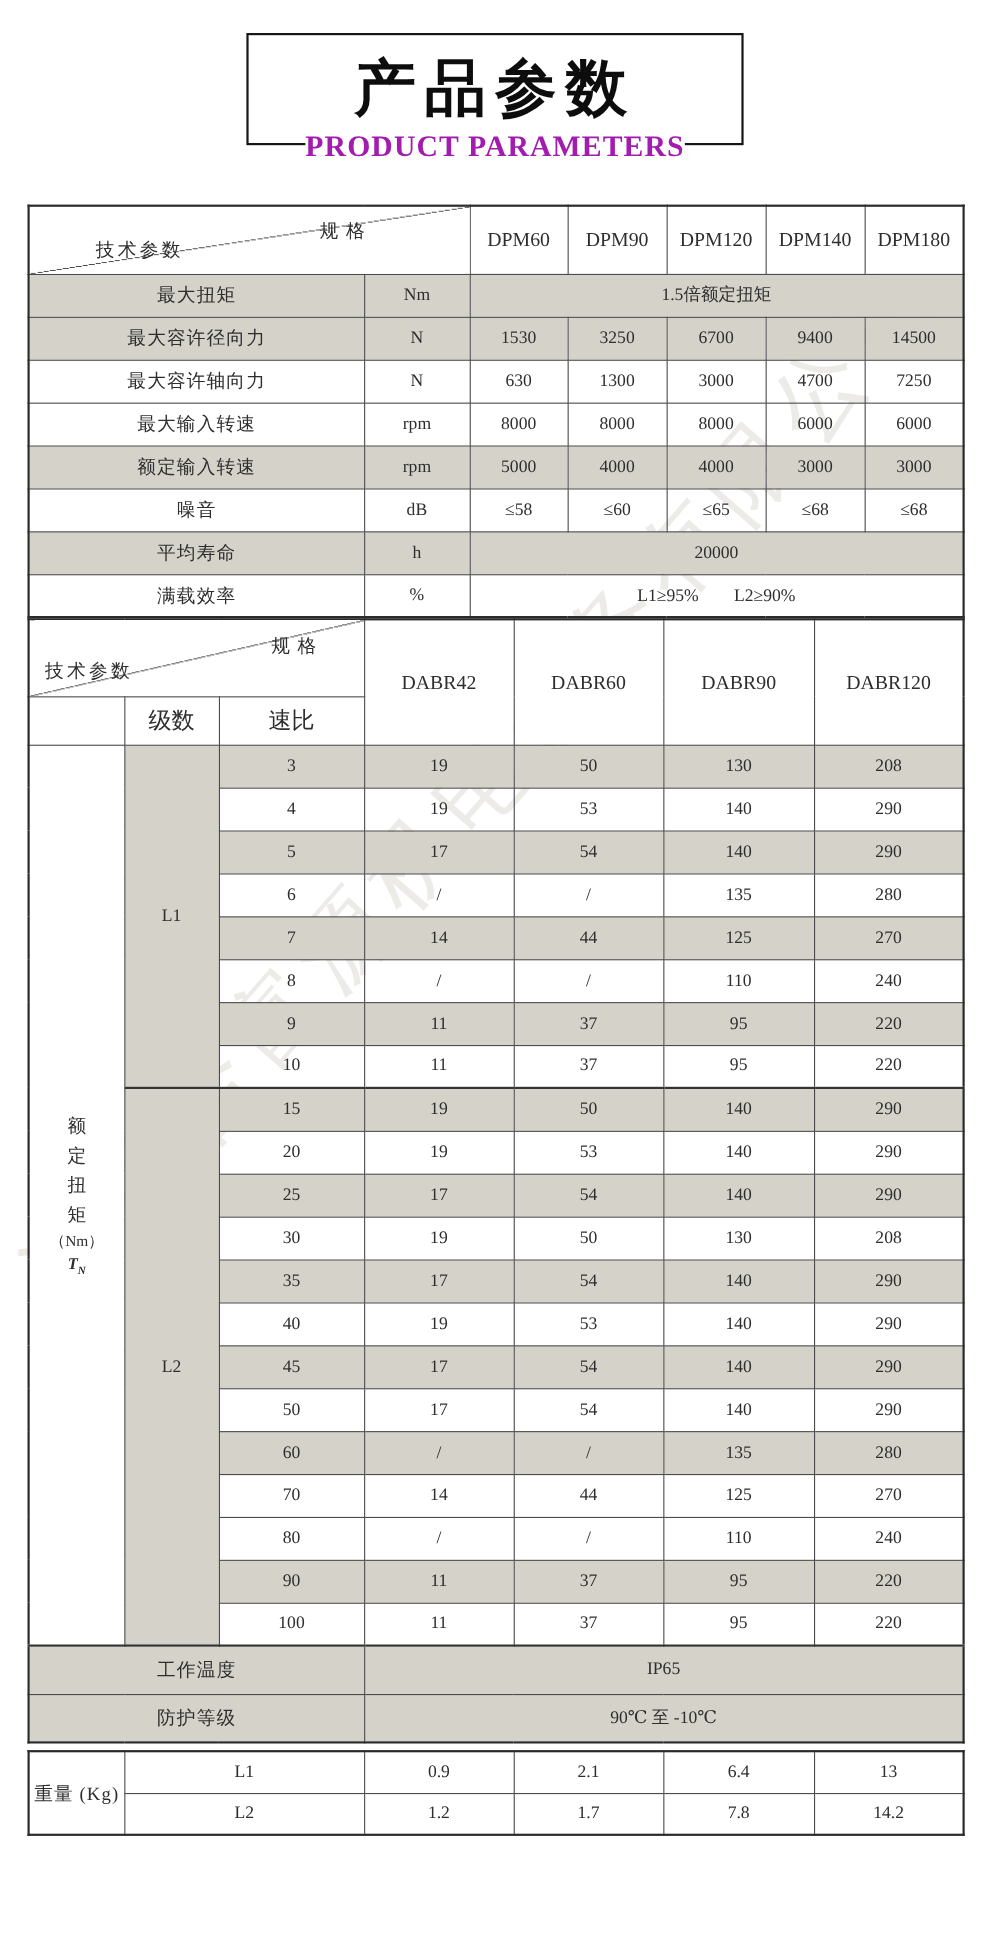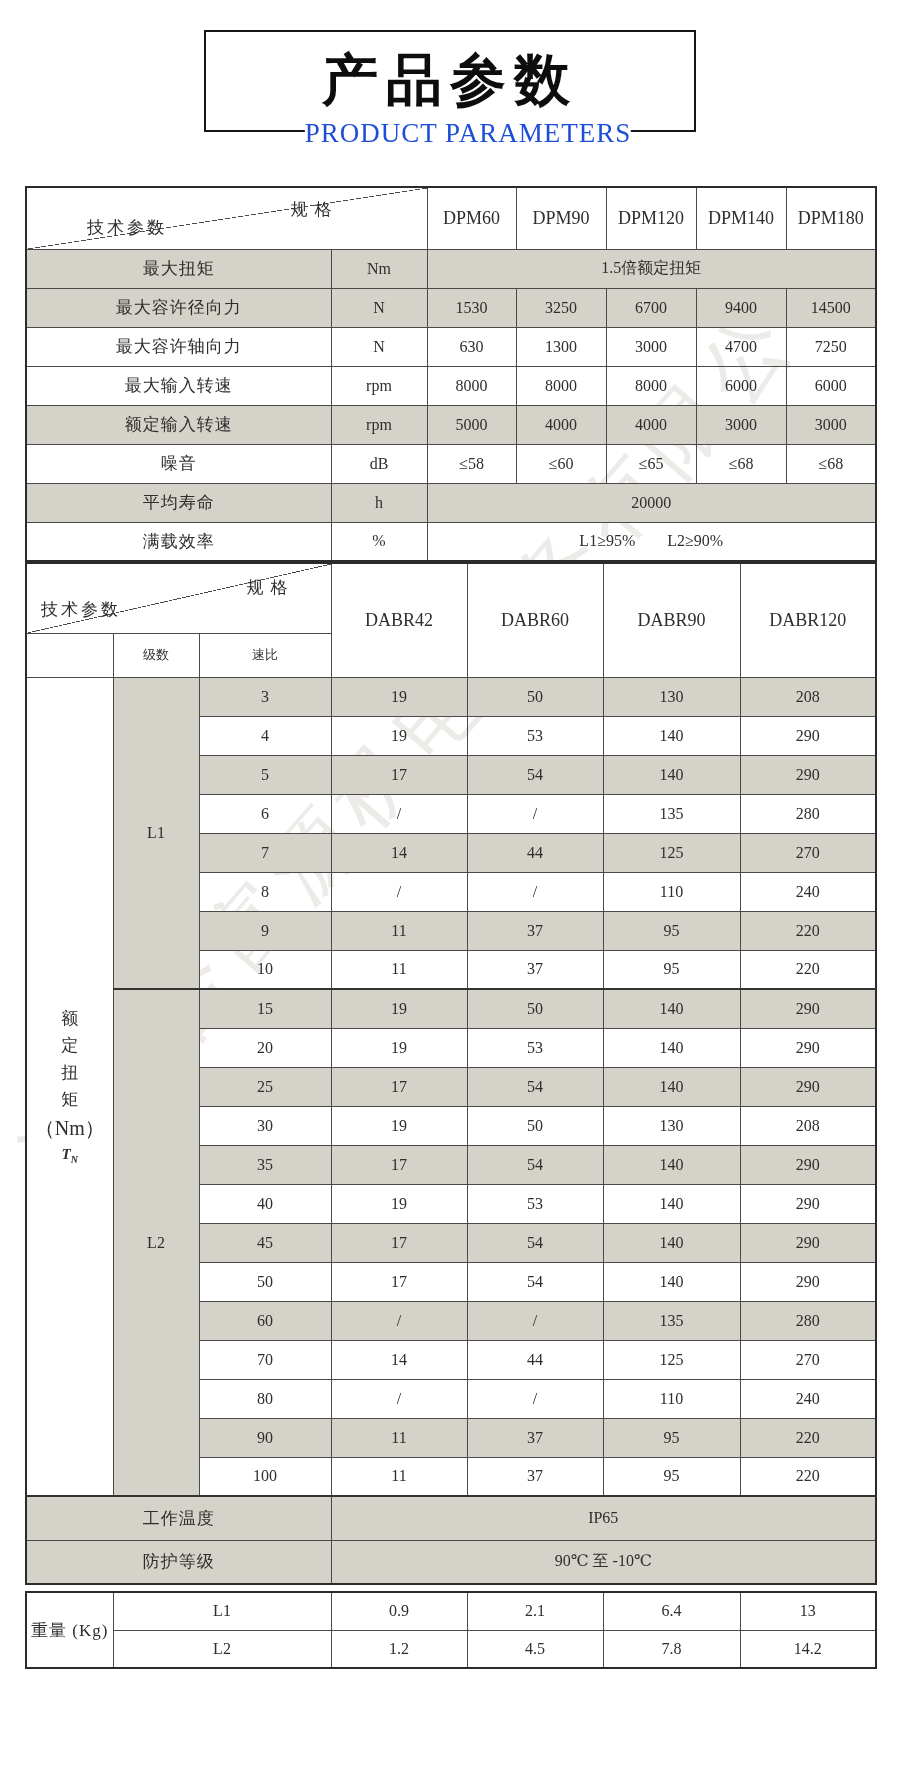--- a/index.html
+++ b/index.html
@@ -8,65 +8,65 @@
     font-family:"Liberation Serif","DejaVu Serif",serif; color:#2e2e2e;
   }
   
   .watermark{
     position:absolute; left:-190px; top:660px; width:1260px; line-height:100px;
     transform:rotate(-49deg); text-align:center; white-space:nowrap;
     font-size:84px; letter-spacing:10px; color:rgba(185,182,173,0.28);
     pointer-events:none; z-index:0;
   }
   
-  .title-block{position:relative; width:492px; margin:30px auto 54px auto; z-index:2;}
+  .title-block{position:relative; width:452px; margin:30px auto 54px auto; z-index:2;}
   .title-box{
     width:100%; height:102px; border:2px solid #161616; box-sizing:border-box;
     display:flex; align-items:center; justify-content:center; background:transparent;
   }
   .title-zh{font-size:56px; font-weight:bold; letter-spacing:8px; color:#0d0d0d;}
   .title-en{
     position:absolute; left:50%; bottom:-16px; transform:translateX(-50%);
-    background:#fff; line-height:30px; font-size:27px; font-weight:400;
-    letter-spacing:1px; white-space:nowrap; color:#1d4ed8;margin-left:18px;
+    background:#fff; line-height:30px; font-size:27px; font-weight:700;
+    letter-spacing:1px; white-space:nowrap; color:#a21caf;
   }
   
   table{border-collapse:collapse; table-layout:fixed; margin-left:25px; width:850px;
         position:relative; z-index:1; background:transparent;}
   th,td{border:1px solid #4a4a4a; text-align:center; vertical-align:middle;
         font-weight:normal; font-size:16px; padding:0; overflow:hidden;}
   .t1{border:2px solid #2b2b2b;}
   .t2{border:2px solid #2b2b2b;}
   .t3{border:2px solid #2b2b2b; margin-top:6px;}
   .t1 thead tr{height:62px;}
   .t1 tbody tr{height:39px;}
   .t2 tr.hrowA{height:70px;}
   .t2 tr.hrowB{height:44px;}
   .t2 tbody tr{height:39px;}
   .t2 tbody tr.extra{height:44px;padding-left:42px;}
   .t3 tr{height:38px;}
   .g{background:#d5d2ca;}
   td.label{font-size:17px; letter-spacing:1px;}
   th{background:#fff; font-size:18px;}
-  th.small{font-size:13px;}
+  th.small{font-size:21px;}
   tr.thick td, tr.thick th{border-top:2px solid #333;}
   
   th.diag{
     position:relative;
     background-image:linear-gradient(to bottom right,
       transparent 49.75%, #4a4a4a 49.75%, #4a4a4a 50.35%, transparent 50.35%);
   }
   th.diag .diag-top{position:absolute; top:10px; right:88px; font-size:17px; letter-spacing:7px;}
   th.diag .diag-bottom{position:absolute; bottom:10px; left:60px; font-size:17px; letter-spacing:3px;}
   th.diag2 .diag-top{right:36px; top:12px;}
   th.diag2 .diag-bottom{left:14px; bottom:12px;}
   
   td.side{background:#fff;}
   .side-stack{display:flex; flex-direction:column; align-items:center; gap:4px; font-size:17px;}
-  .side-stack .u{font-size:20px;}
+  .side-stack .u{font-size:14px;}
   .side-stack .sym{font-size:15px; font-weight:bold; font-style:italic;}
   .side-stack .sym sub{font-size:10px;}
 </style>
 </head>
 <body>
 
 <div class="page">
 
   <div class="watermark">深圳合富源机电设备有限公司</div>
 
@@ -376,20 +376,20 @@
           <td class="label" rowspan="2">重量 (Kg)</td>
           <td>L1</td>
           <td>0.9</td>
           <td>2.1</td>
           <td>6.4</td>
           <td>13</td>
         </tr>
         <tr>
           <td>L2</td>
           <td>1.2</td>
-          <td>4.5</td>
+          <td>1.7</td>
           <td>7.8</td>
           <td>14.2</td>
         </tr>
       </tbody>
   </table>
 
 </div>
 
 </body></html>

